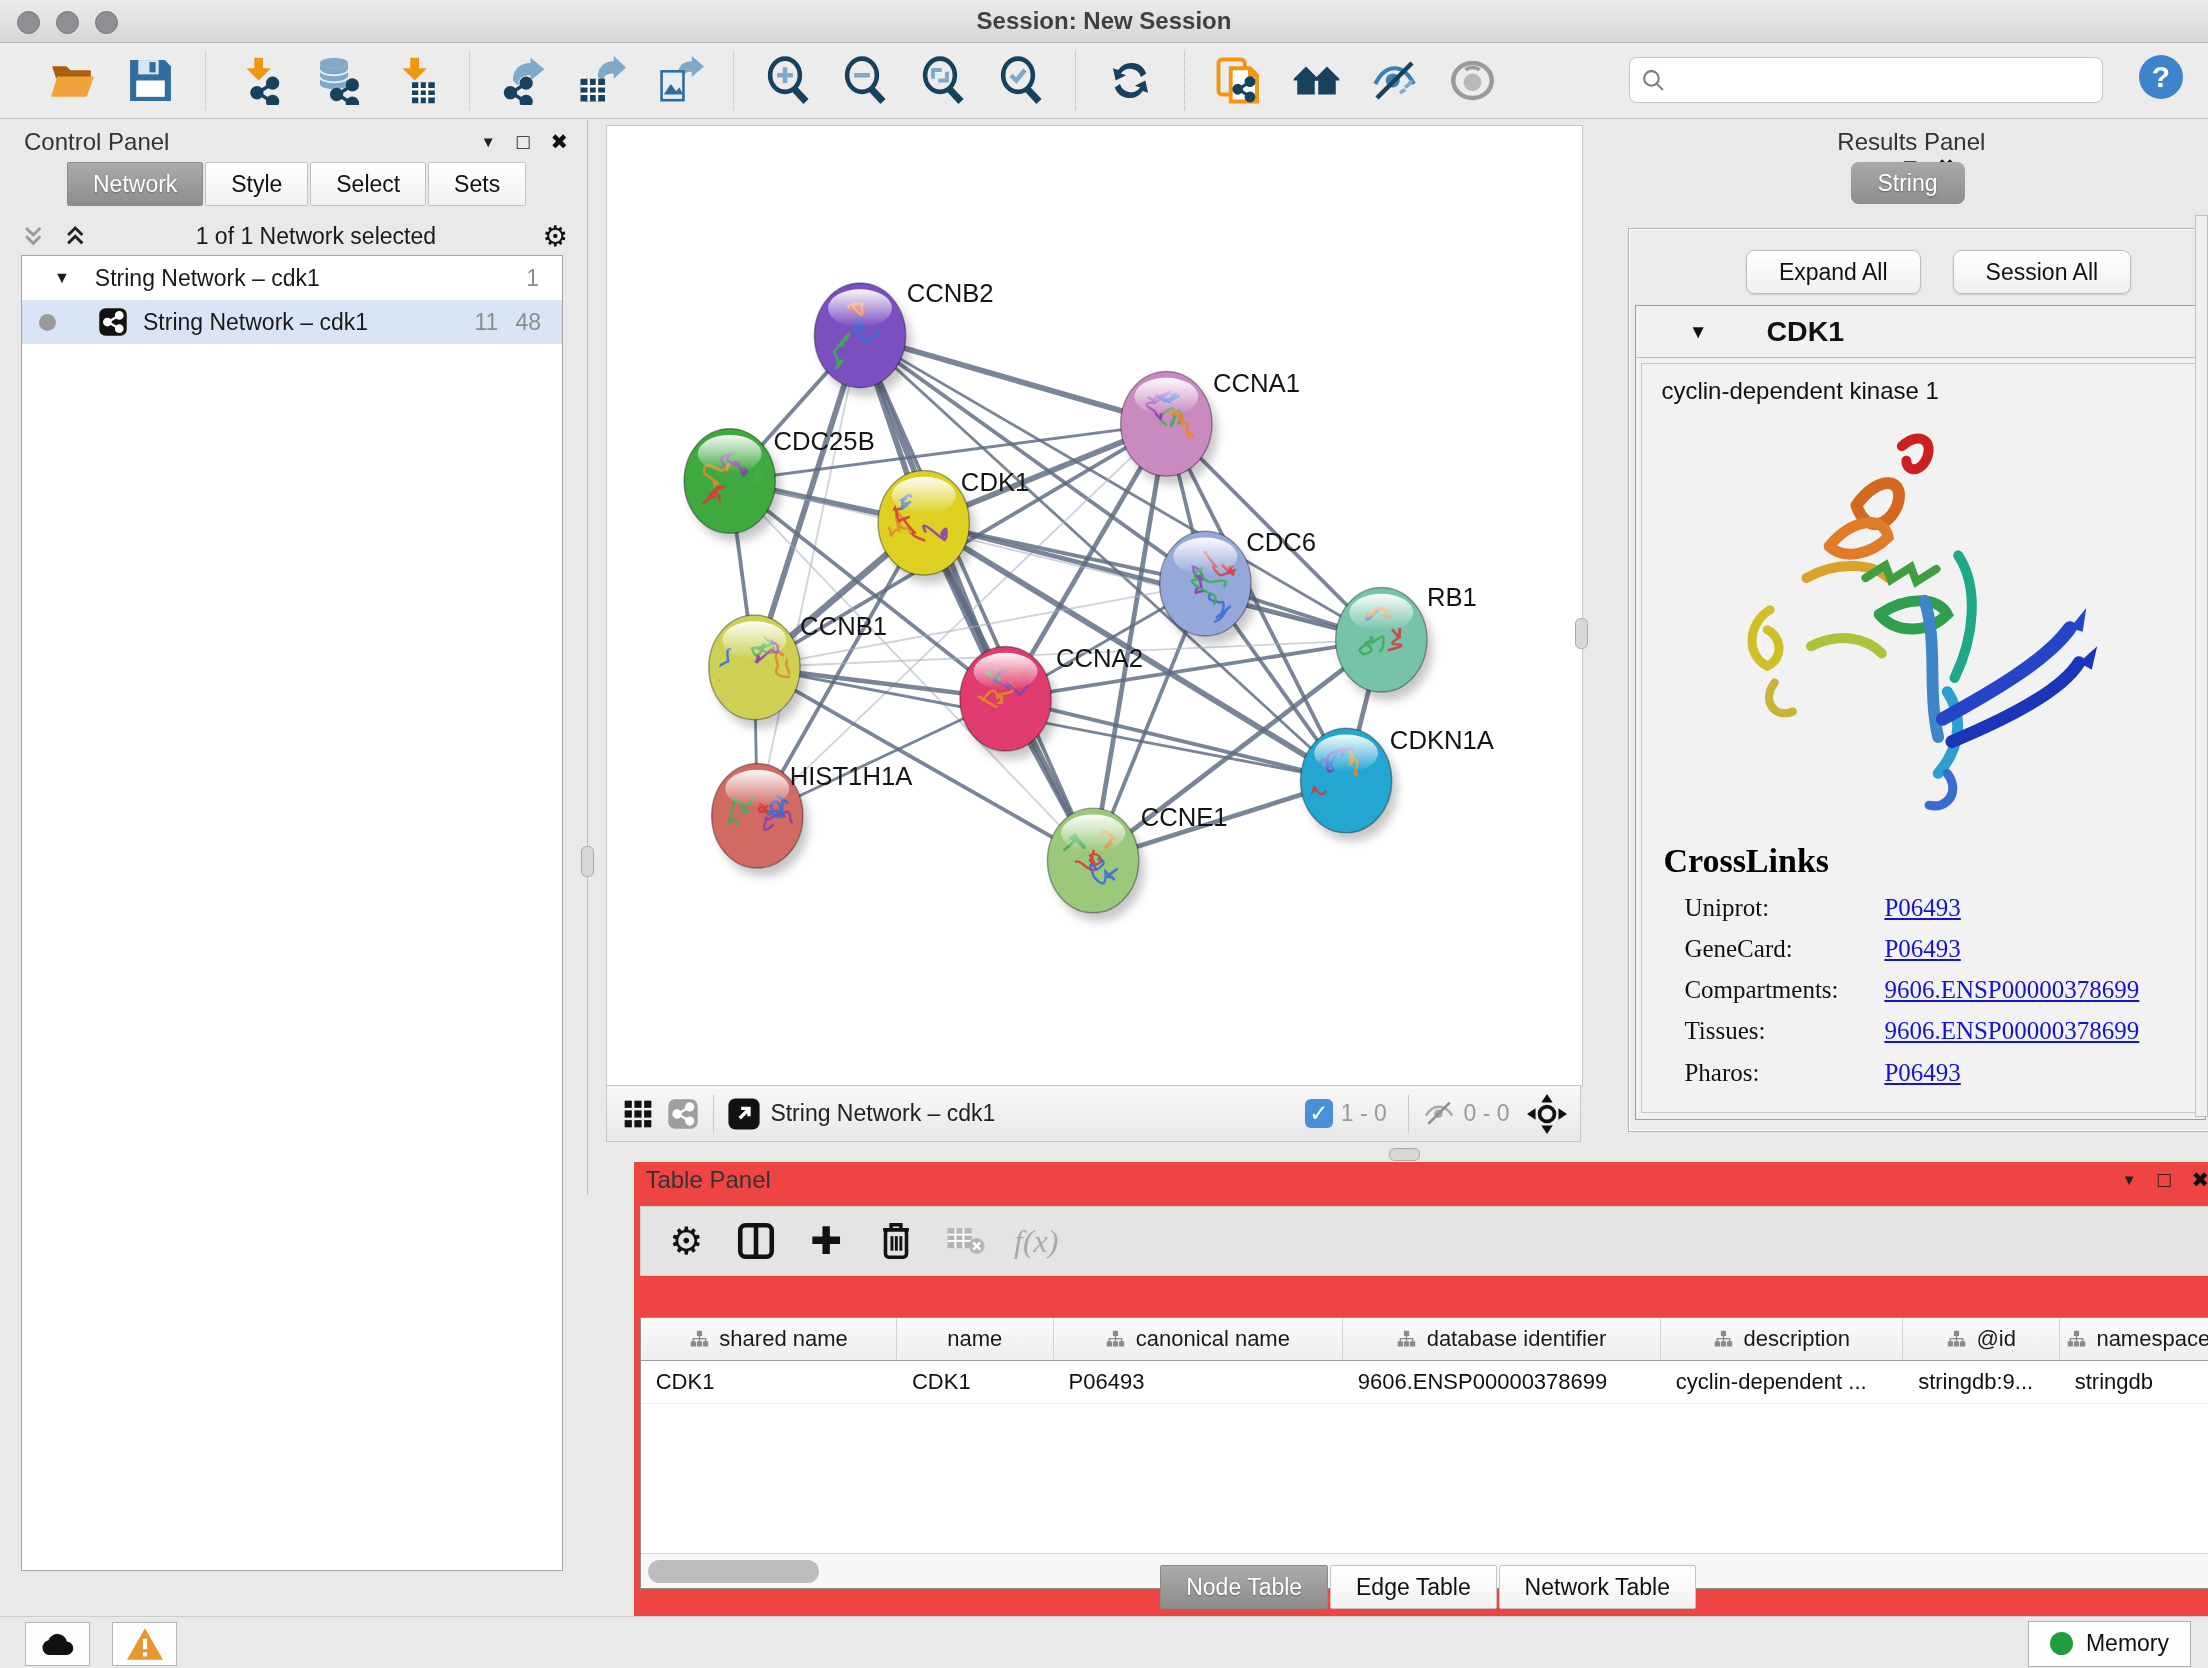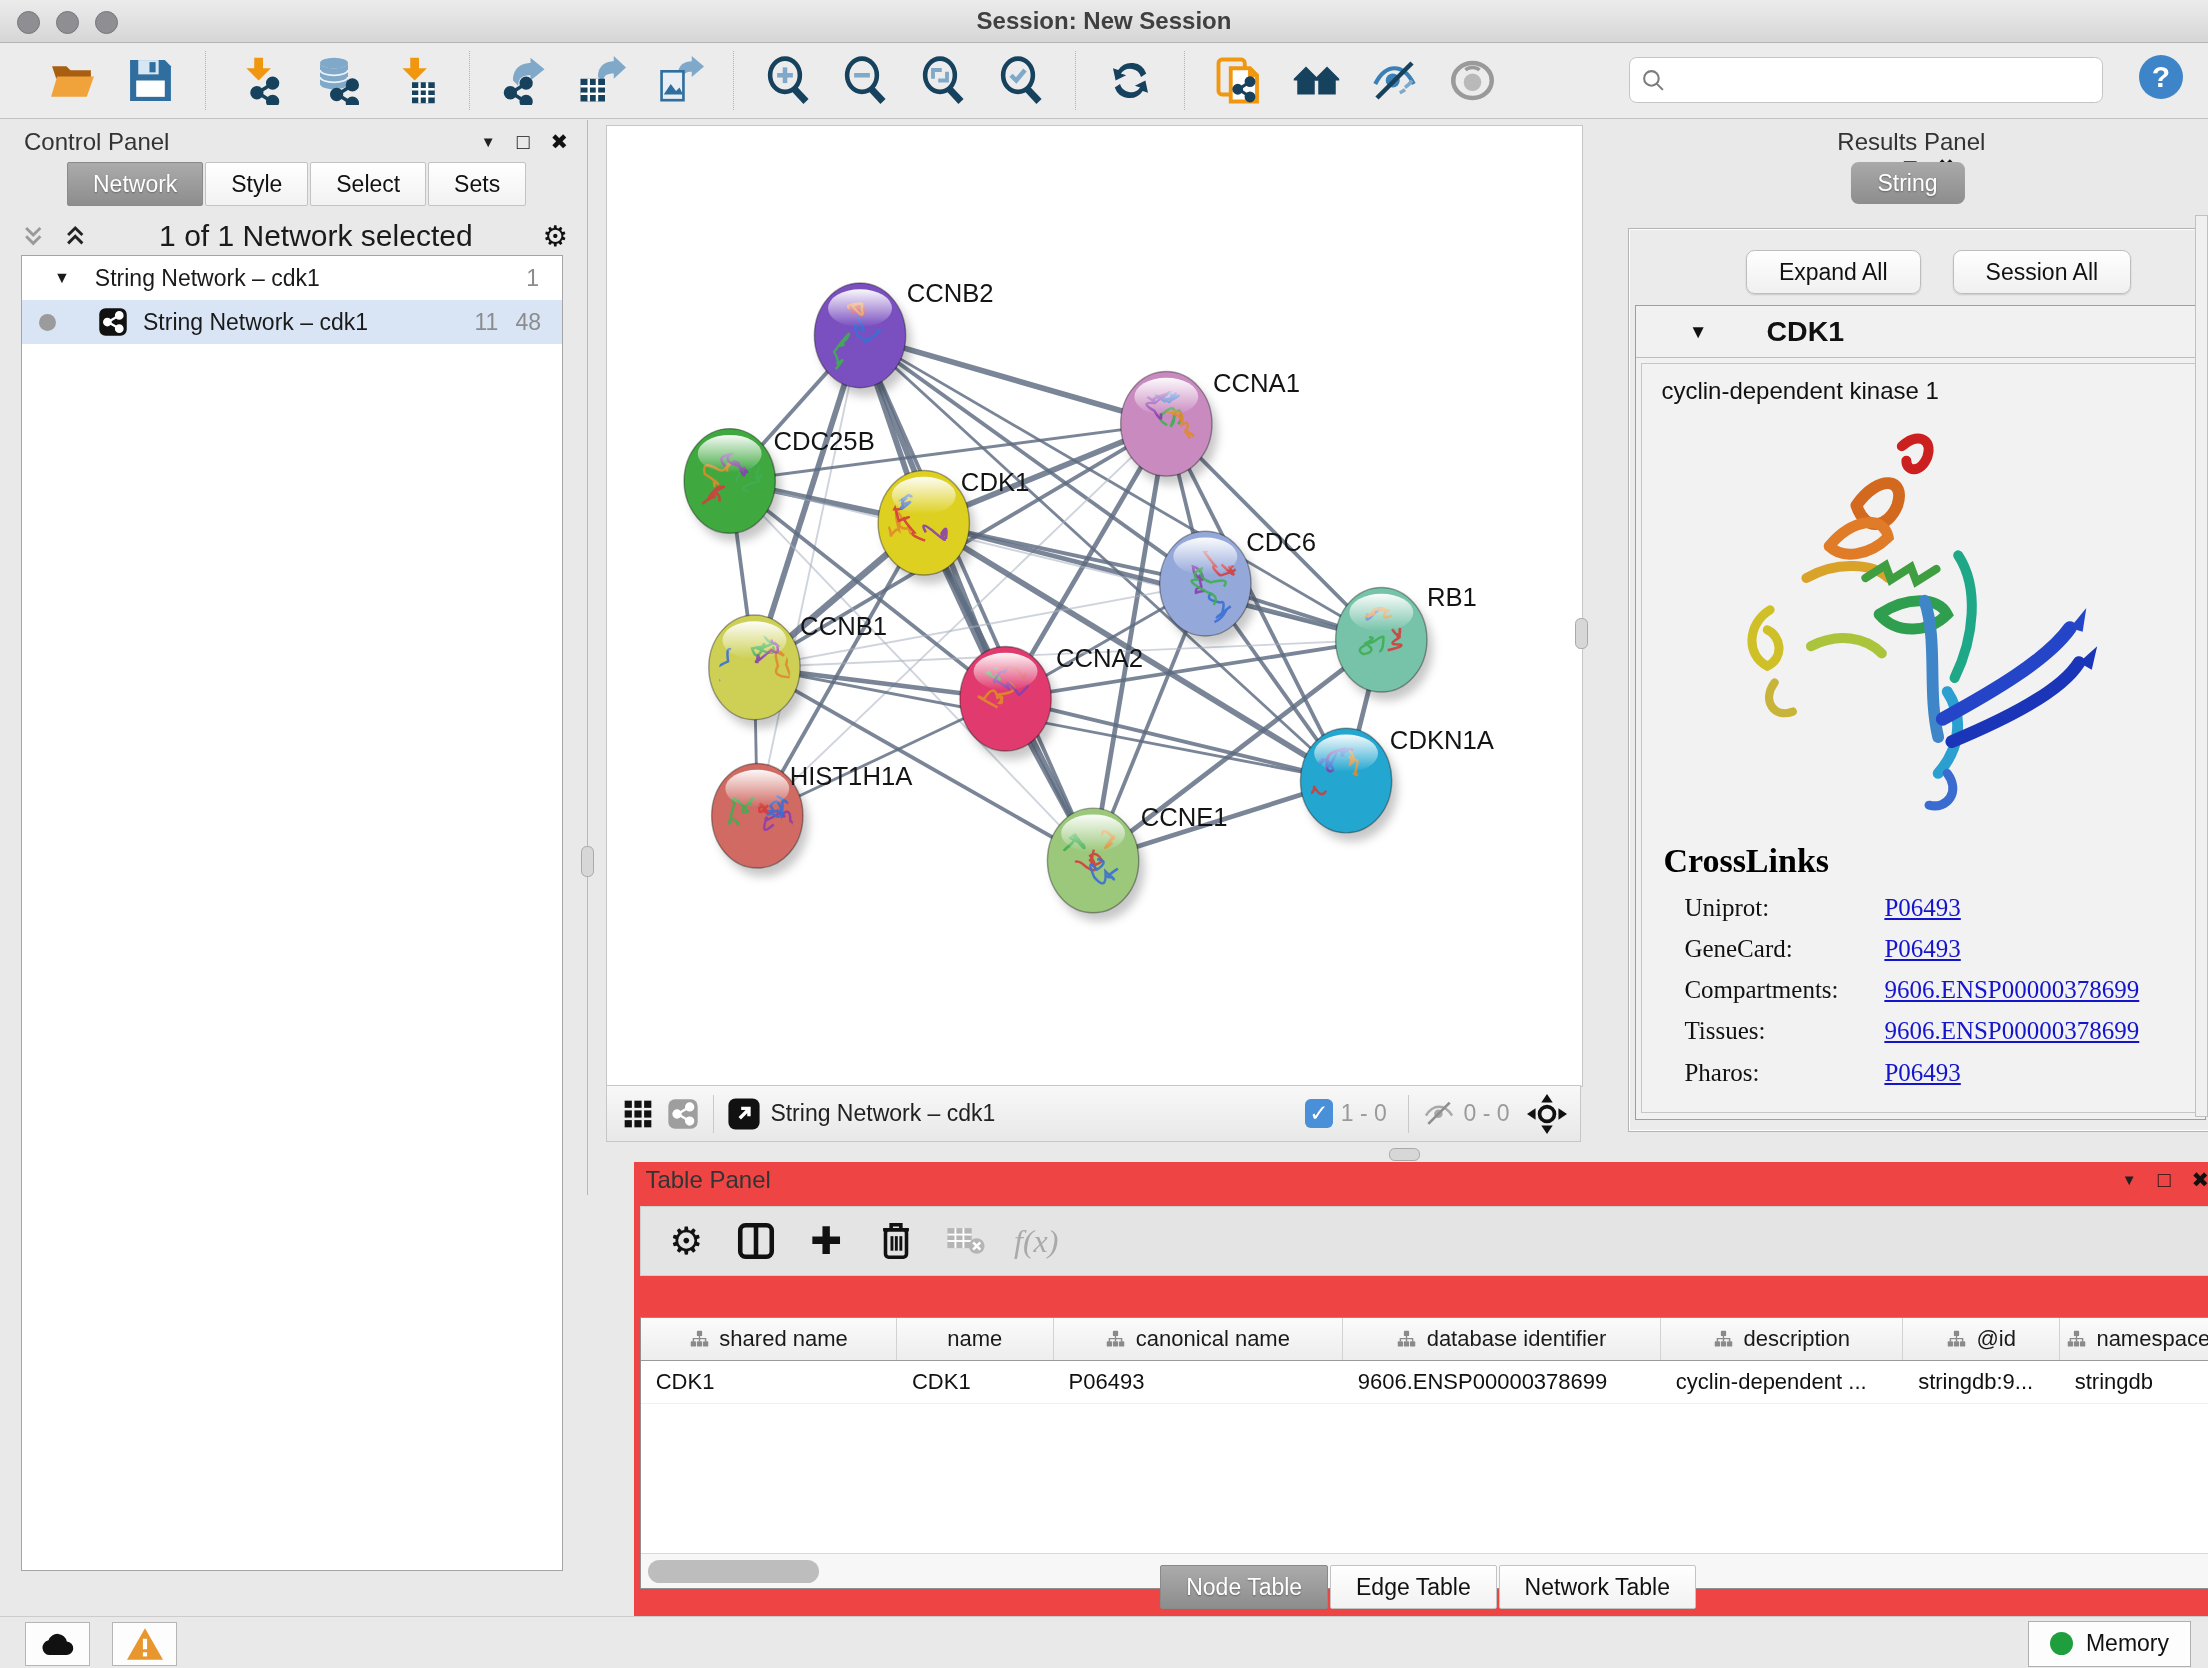--- a/index.html
+++ b/index.html
@@ -28,21 +28,21 @@
   .win-icons .wi{font-size:21px;line-height:1;}
   .wi-collapse{font-size:15px !important;color:#222;}
   
   .control-panel{position:absolute;left:0;top:120px;width:587px;height:1075px;background:#e9e9e9;border-right:1.9px solid #b9b9b9;}
   .cp-head{position:absolute;left:24px;top:7.6px;right:19px;display:flex;justify-content:space-between;align-items:center;}
   .tabs-row{position:absolute;left:67px;top:42px;display:flex;}
   .tab{height:42px;padding:0 25px;background:linear-gradient(#ffffff,#f2f2f2);border:1px solid #c3c3c3;
     border-radius:2px;margin-right:1.9px;font-size:23px;color:#111;display:flex;align-items:center;}
   .tab.sel{background:linear-gradient(#ababab,#8d8d8d);color:#fff;border-color:#8a8a8a;text-shadow:0 1px 1.9px rgba(0,0,0,.35);}
   .cp-status{position:absolute;left:19px;top:95px;right:19px;height:42px;display:flex;align-items:center;}
-  .cp-status .stxt{flex:1;text-align:center;font-size:30px;color:#1a1a1a;}
+  .cp-status .stxt{flex:1;text-align:center;font-size:23px;color:#1a1a1a;}
   .netlist{position:absolute;left:21px;top:135px;width:540px;height:1314px;background:#fff;border:1.9px solid #a5a5a5;}
   .netrow{height:44px;display:flex;align-items:center;font-size:23px;color:#1a1a1a;}
   .netrow.sel{background:#d9e5f5;}
   .netrow .cnt{color:#8c8c8c;margin-left:17px;}
   .gear{font-size:28.5px;color:#111;}
   
   .netcanvas{position:absolute;left:606px;top:125px;width:975px;height:960px;background:#fff;border:1px solid #c6c6c6;}
   .netbar{position:absolute;left:606px;top:1085px;width:975px;height:57px;background:linear-gradient(#f8f8f8,#e8e8e8);
     border:1px solid #c6c6c6;display:flex;align-items:center;box-sizing:border-box;}
   .nb-sep{height:38px;border-left:1px solid #c9c9c9;margin:0 13.3px;}

